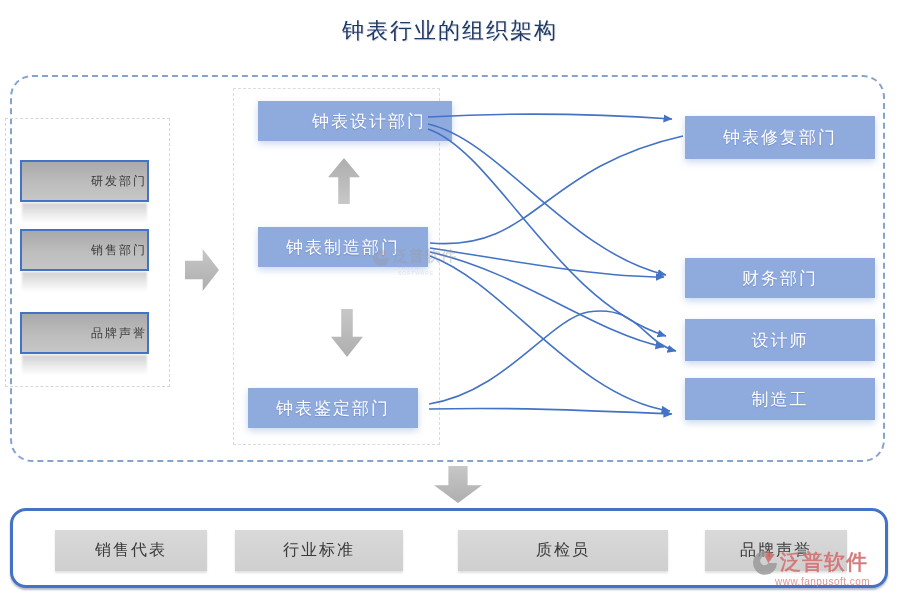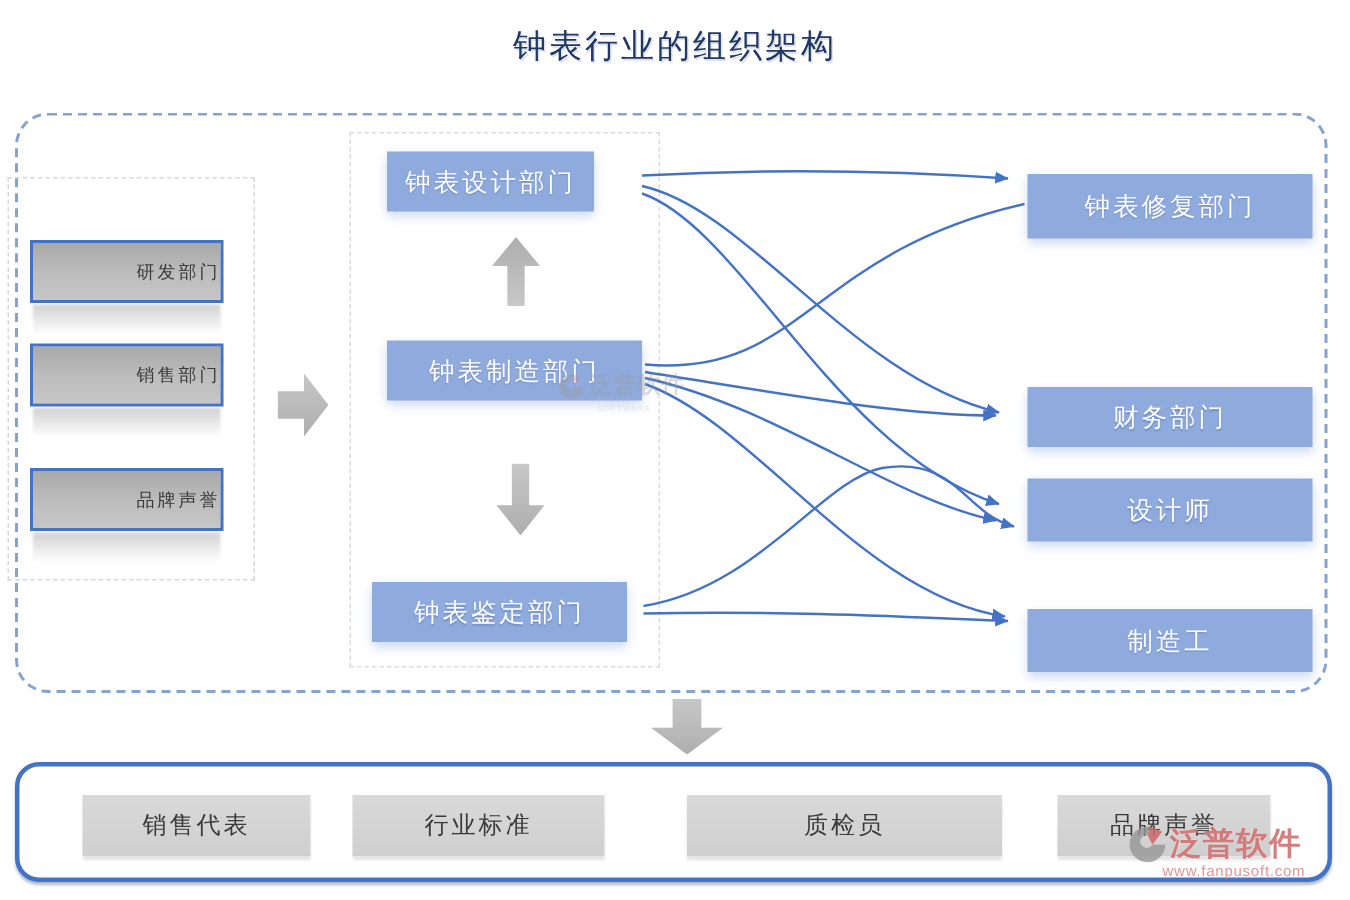--- a/index.html
+++ b/index.html
@@ -41,29 +41,29 @@
          display:flex;align-items:center;justify-content:center;
          font-size:16px;letter-spacing:2px;
          box-shadow:0 2px 2px rgba(0,0,0,.12);}
 
   
   .ln0{left:20px;top:160px;width:125px;height:38px;}
   .ln1{left:20px;top:229px;width:125px;height:38px;}
   .ln2{left:20px;top:312px;width:125px;height:38px;}
 
   
-  .mn0{left:258px;top:101px;width:138px;height:40px;}
+  .mn0{left:258px;top:101px;width:166px;height:40px;padding-left:28px;}
   .mn1{left:258px;top:227px;width:170px;height:40px;}
   .mn2{left:248px;top:388px;width:170px;height:40px;}
 
   
   .rn0{left:685px;top:100px;width:190px;height:43px;margin-top:16px;}
   .rn1{left:685px;top:258px;width:190px;height:40px;}
   .rn2{left:685px;top:319px;width:190px;height:42px;}
-  .rn3{left:685px;top:406px;width:190px;height:42px;}
+  .rn3{left:685px;top:378px;width:190px;height:42px;}
 
   
   .bn0{left:55px;top:530px;width:152px;height:41px;}
   .bn1{left:235px;top:530px;width:168px;height:41px;}
   .bn2{left:458px;top:530px;width:210px;height:41px;}
   .bn3{left:705px;top:530px;width:142px;height:41px;}
 
   
   .block-arrow{background:linear-gradient(180deg,#c7c7c7,#aeaeae);
          filter:drop-shadow(2px 3px 3px rgba(68,114,196,.35));}

